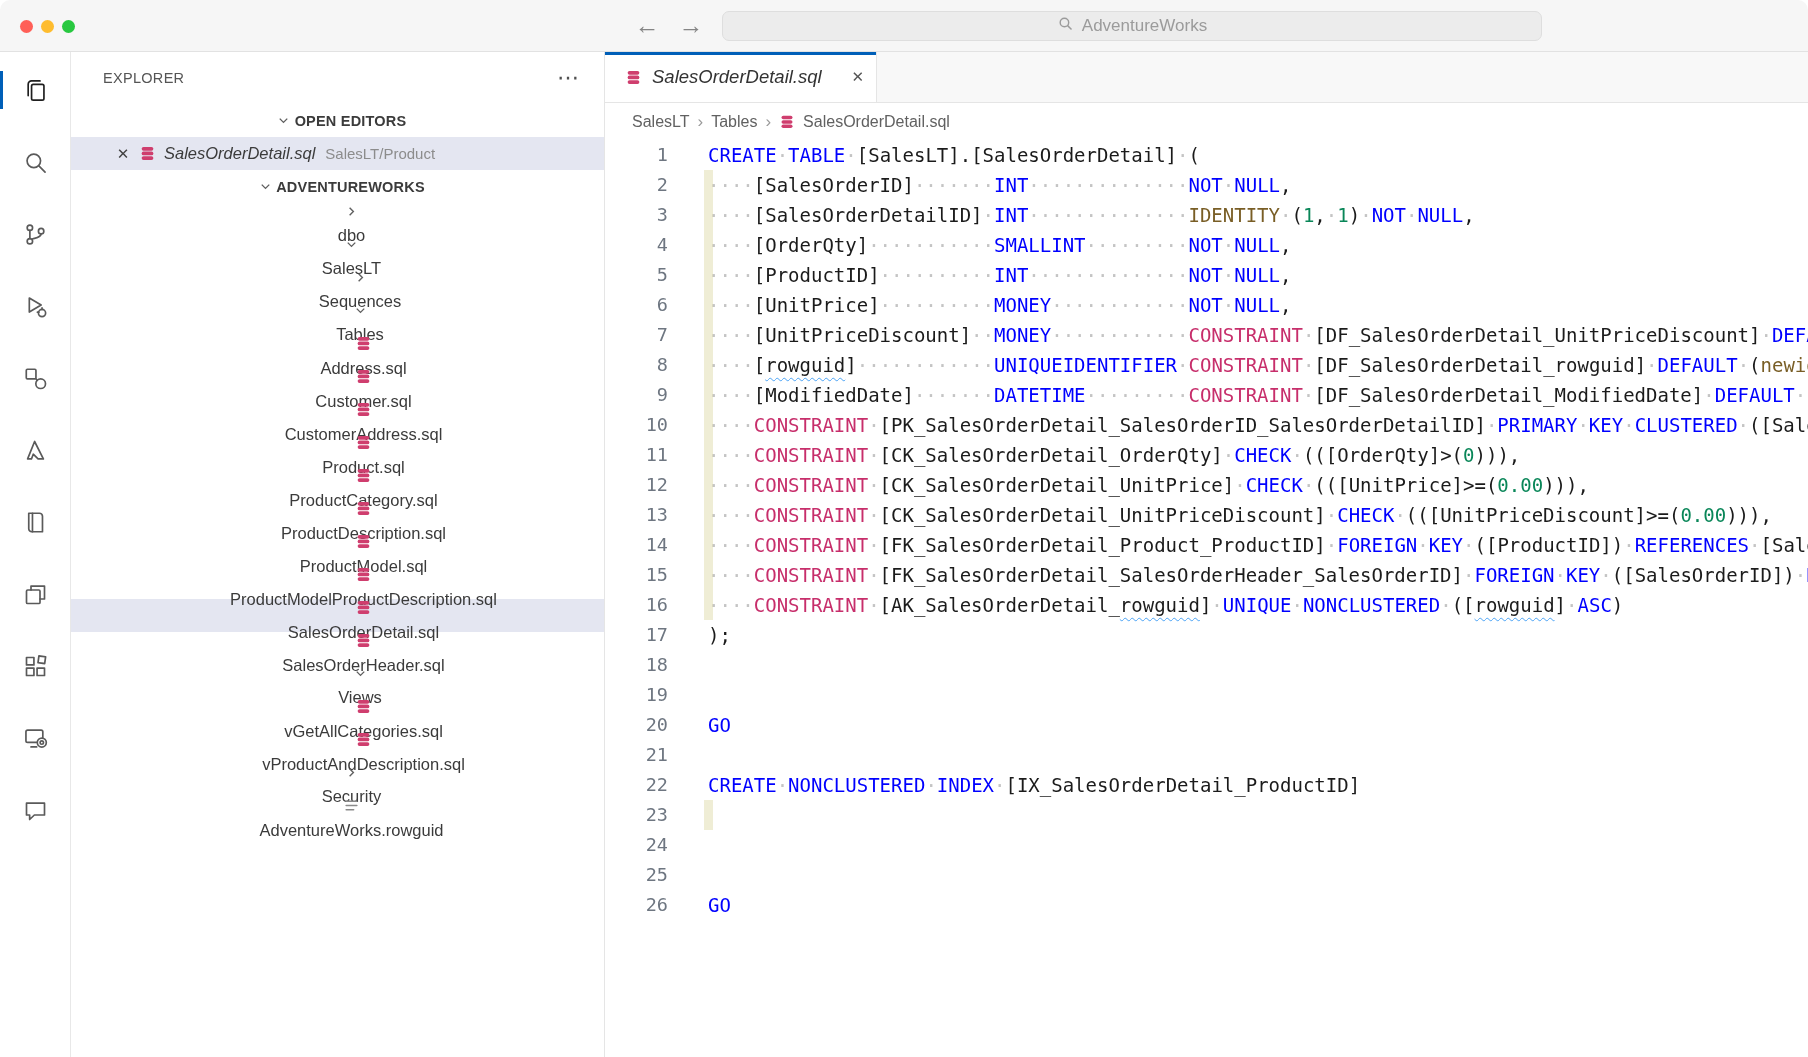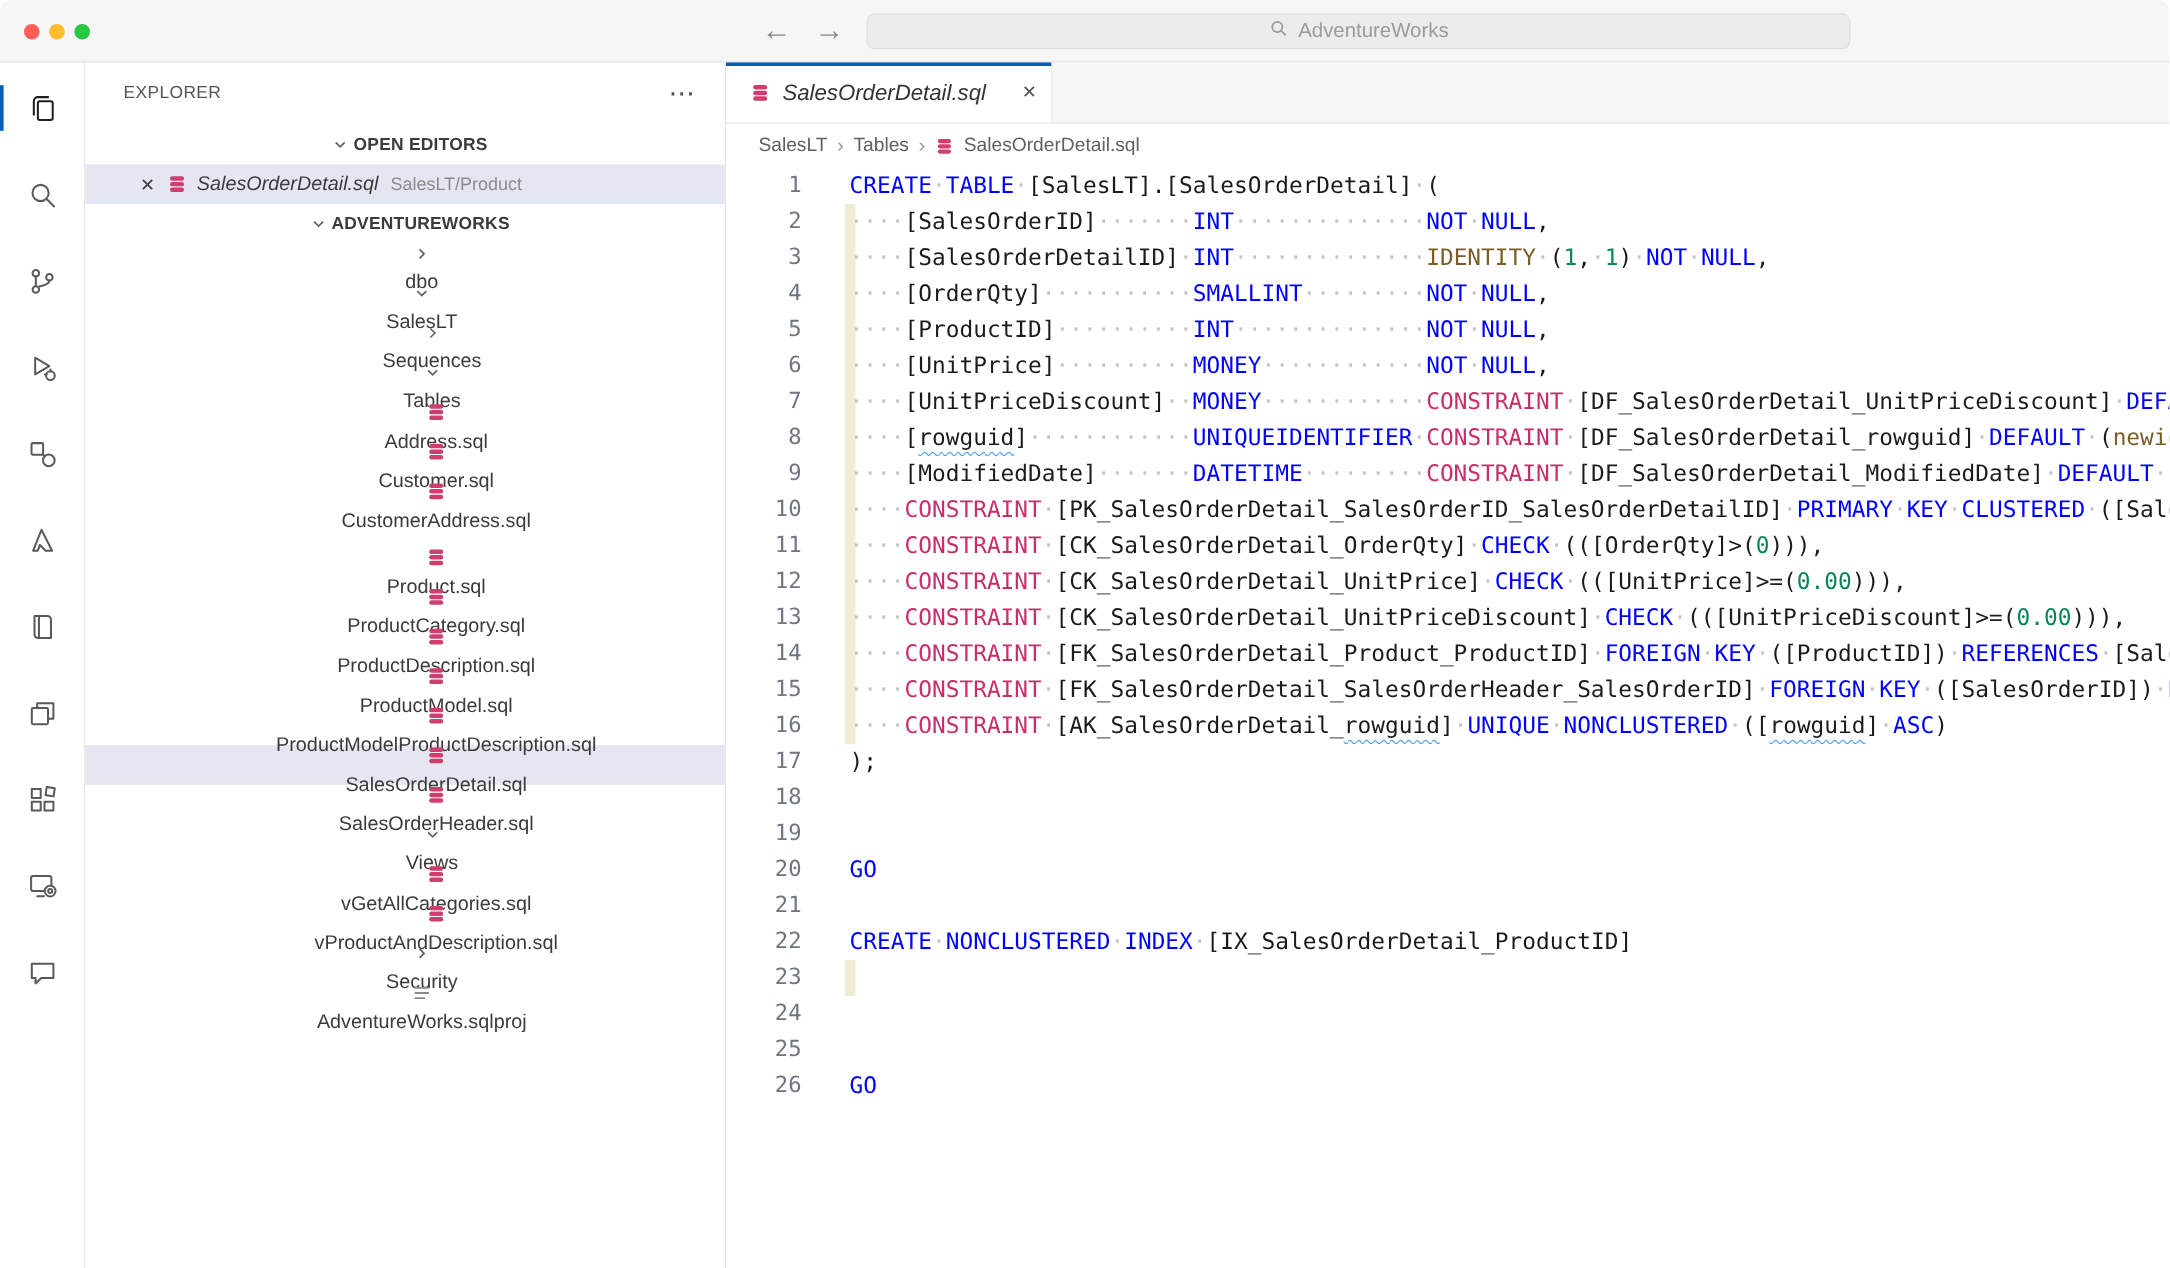--- a/index.html
+++ b/index.html
@@ -298,21 +298,21 @@
           <div class="tree-row" style="padding-left: 52px;">
             <span class="db-icon">
               <svg width="17" height="17" viewBox="0 0 16 16" fill="currentColor">
                 <rect x="2.5" y="1.8" width="11" height="3.5" rx="1.75"></rect>
                 <rect x="2.5" y="6.2" width="11" height="3.5" rx="1.75"></rect>
                 <rect x="2.5" y="10.6" width="11" height="3.5" rx="1.75"></rect>
               </svg>
             </span>
             <span class="tree-label">CustomerAddress.sql</span>
           </div>
-          <div class="tree-row" style="padding-left: 52px; margin-top: 22px;">
+          <div class="tree-row" style="padding-left: 52px;">
             <span class="db-icon">
               <svg width="17" height="17" viewBox="0 0 16 16" fill="currentColor">
                 <rect x="2.5" y="1.8" width="11" height="3.5" rx="1.75"></rect>
                 <rect x="2.5" y="6.2" width="11" height="3.5" rx="1.75"></rect>
                 <rect x="2.5" y="10.6" width="11" height="3.5" rx="1.75"></rect>
               </svg>
             </span>
             <span class="tree-label">Product.sql</span>
           </div>
           <div class="tree-row" style="padding-left: 52px;">
@@ -410,21 +410,21 @@
               </svg>
             </span>
             <span class="tree-label">Security</span>
           </div>
           <div class="tree-row" style="padding-left: 28px;">
             <span class="proj-icon">
               <svg width="17" height="17" viewBox="0 0 16 16" fill="none" stroke="currentColor" stroke-width="1.5" stroke-linecap="round">
                 <path d="M3 4h10M3 8h10M3 12h7"></path>
               </svg>
             </span>
-            <span class="tree-label">AdventureWorks.sqlproj</span>
+            <span class="tree-label">AdventureWorks.rowguid</span>
           </div>
         </div>
     </div>
 
     <div class="editor">
       <div class="tabbar">
         <div class="tab">
           <span class="db-icon">
             <svg width="17" height="17" viewBox="0 0 16 16" fill="currentColor">
               <rect x="2.5" y="1.8" width="11" height="3.5" rx="1.75"></rect>

